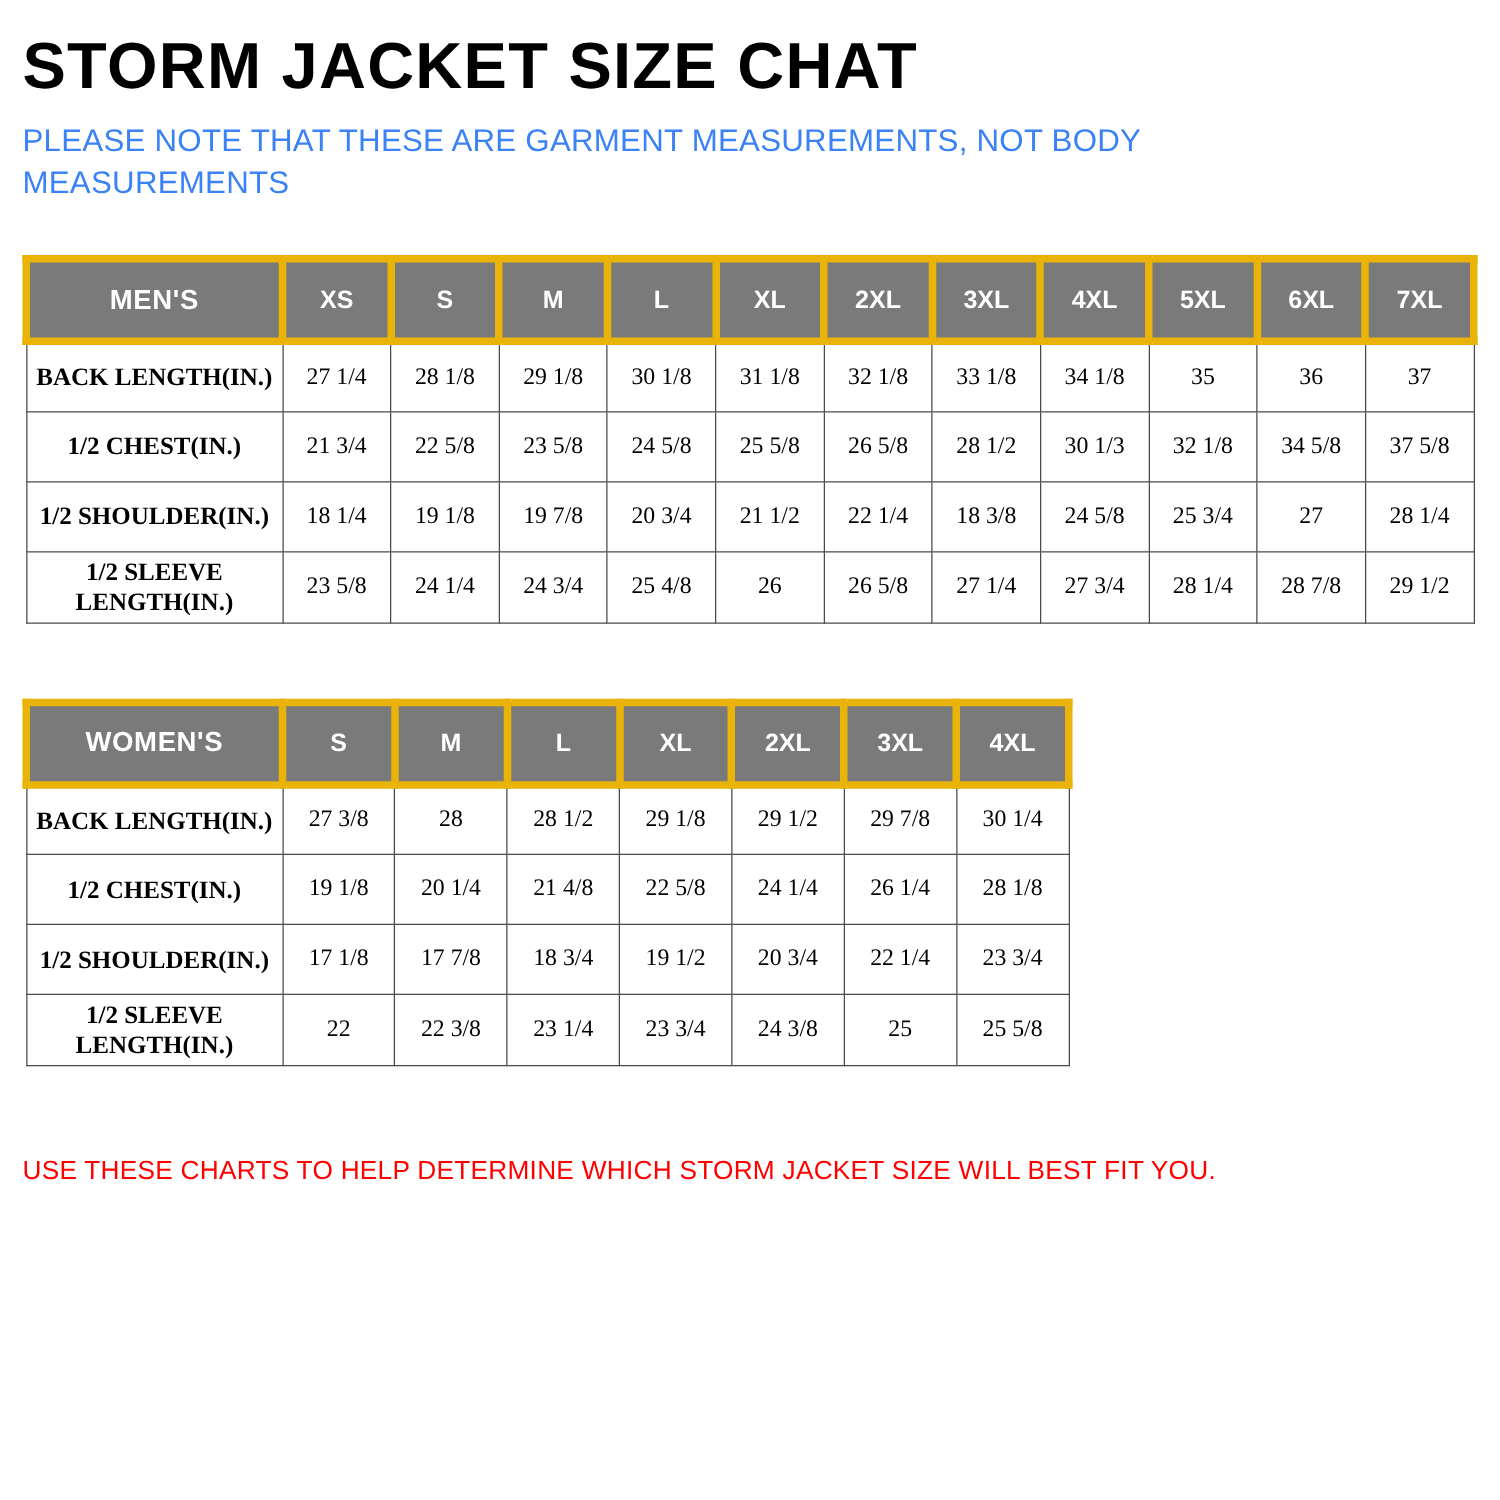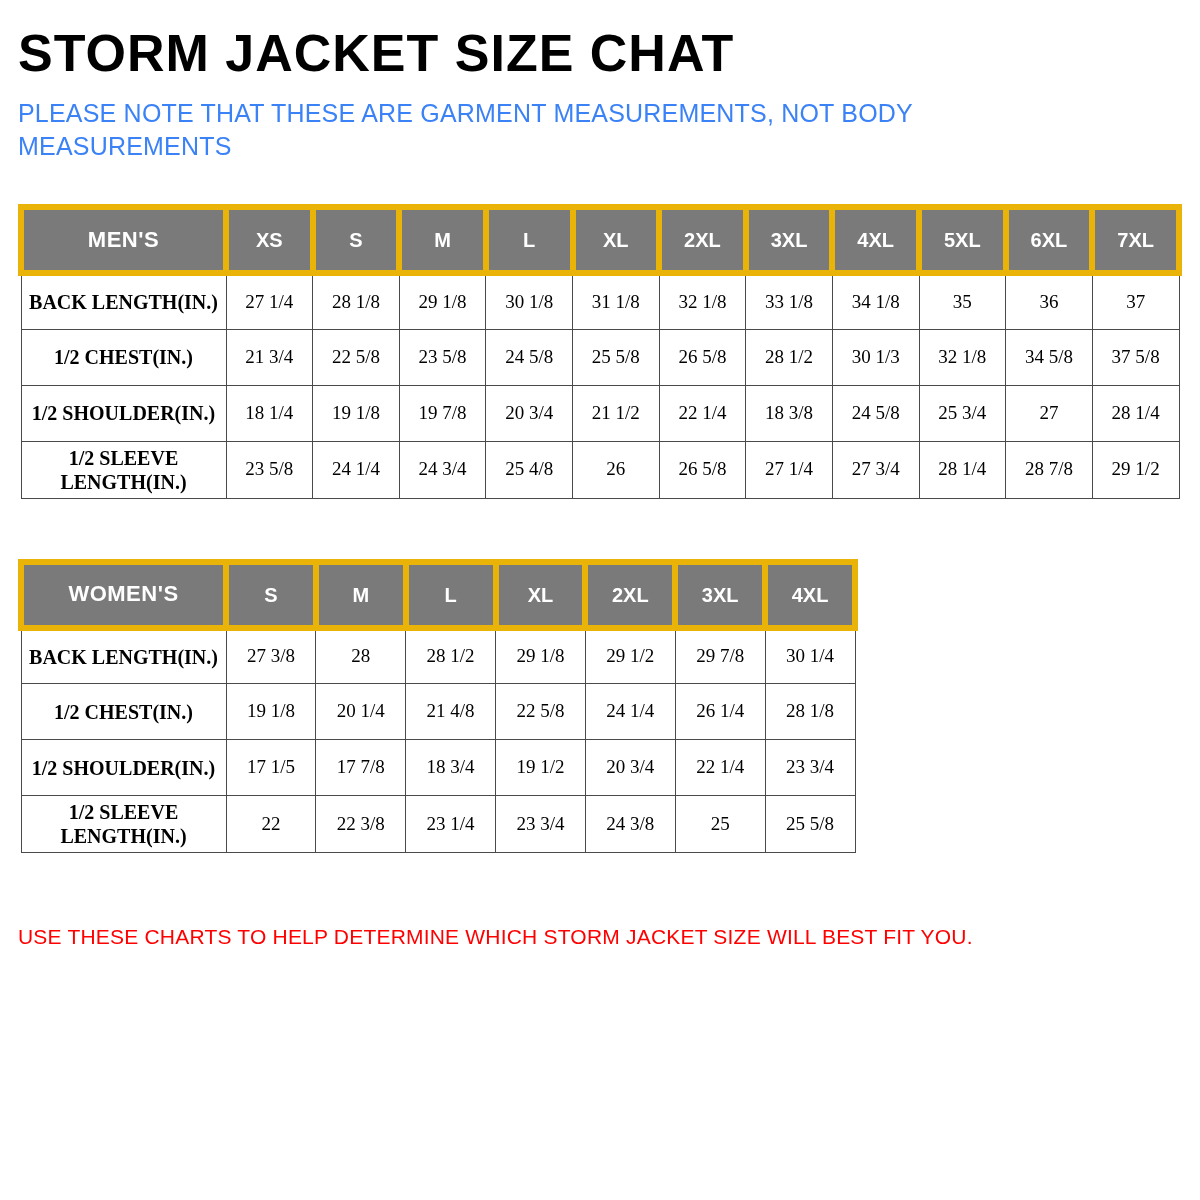--- a/index.html
+++ b/index.html
@@ -225,21 +225,21 @@
           <td>19 1/8</td>
           <td>20 1/4</td>
           <td>21 4/8</td>
           <td>22 5/8</td>
           <td>24 1/4</td>
           <td>26 1/4</td>
           <td>28 1/8</td>
         </tr>
         <tr class="row-h">
           <td>1/2 SHOULDER(IN.)</td>
-          <td>17 1/5</td>
+          <td>17 1/8</td>
           <td>17 7/8</td>
           <td>18 3/4</td>
           <td>19 1/2</td>
           <td>20 3/4</td>
           <td>22 1/4</td>
           <td>23 3/4</td>
         </tr>
         <tr class="row-h">
           <td>1/2 SLEEVE LENGTH(IN.)</td>
           <td>22</td>

